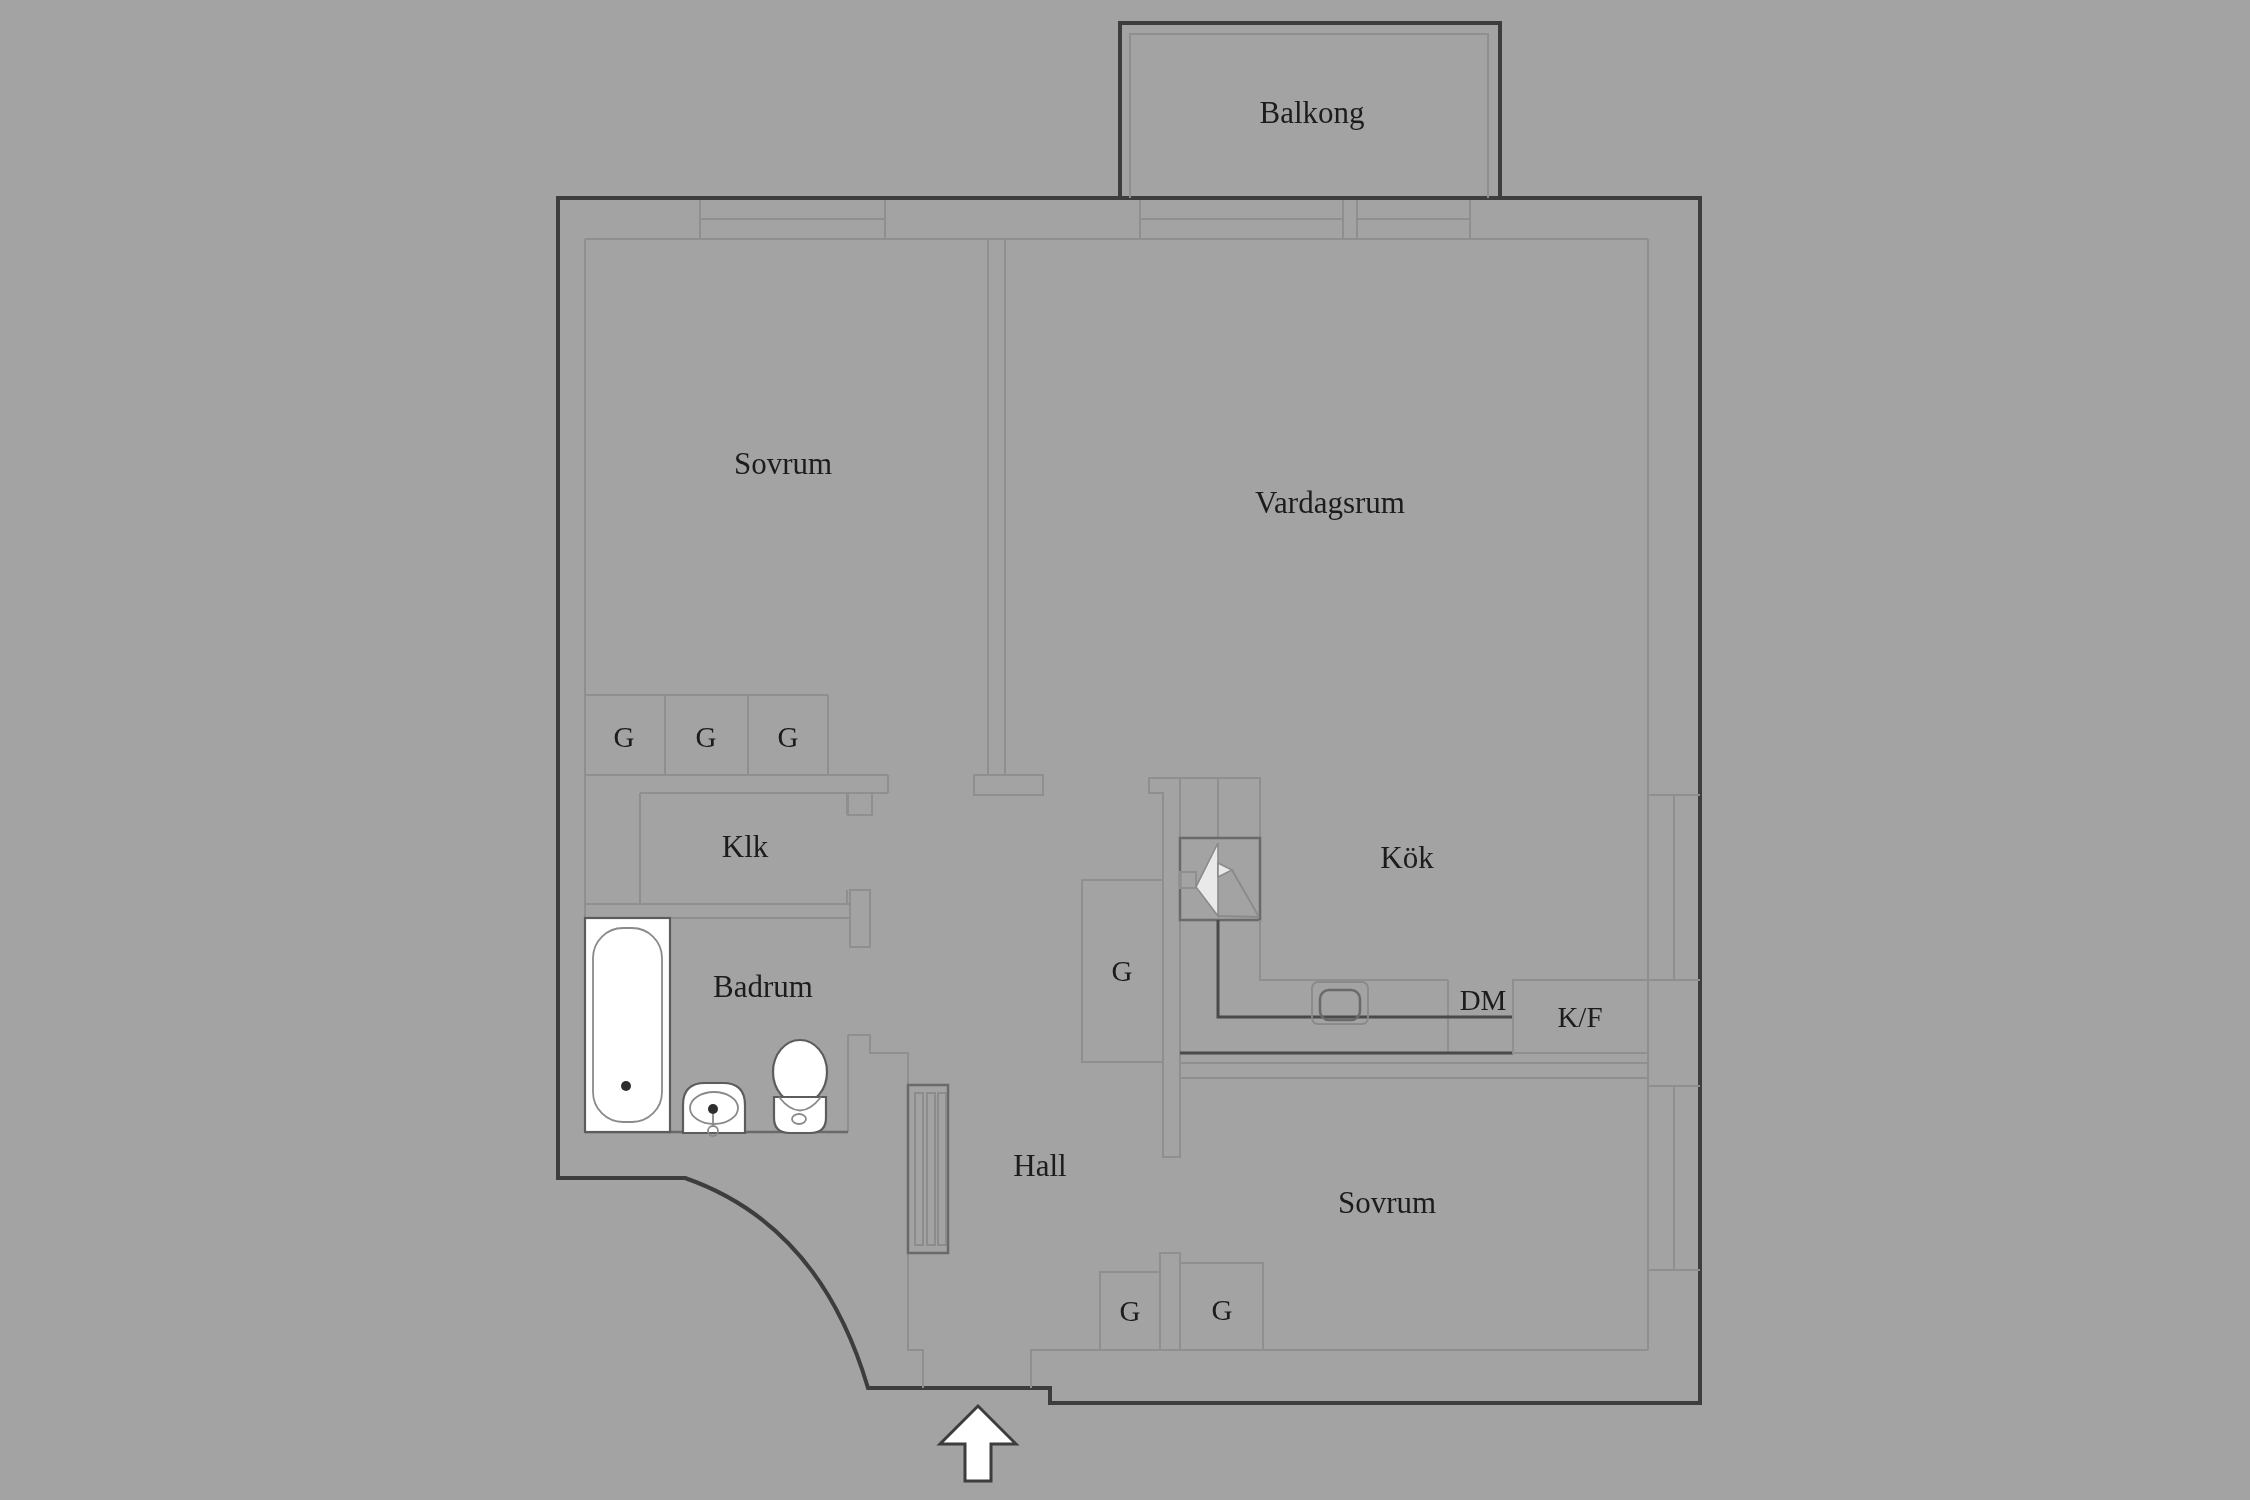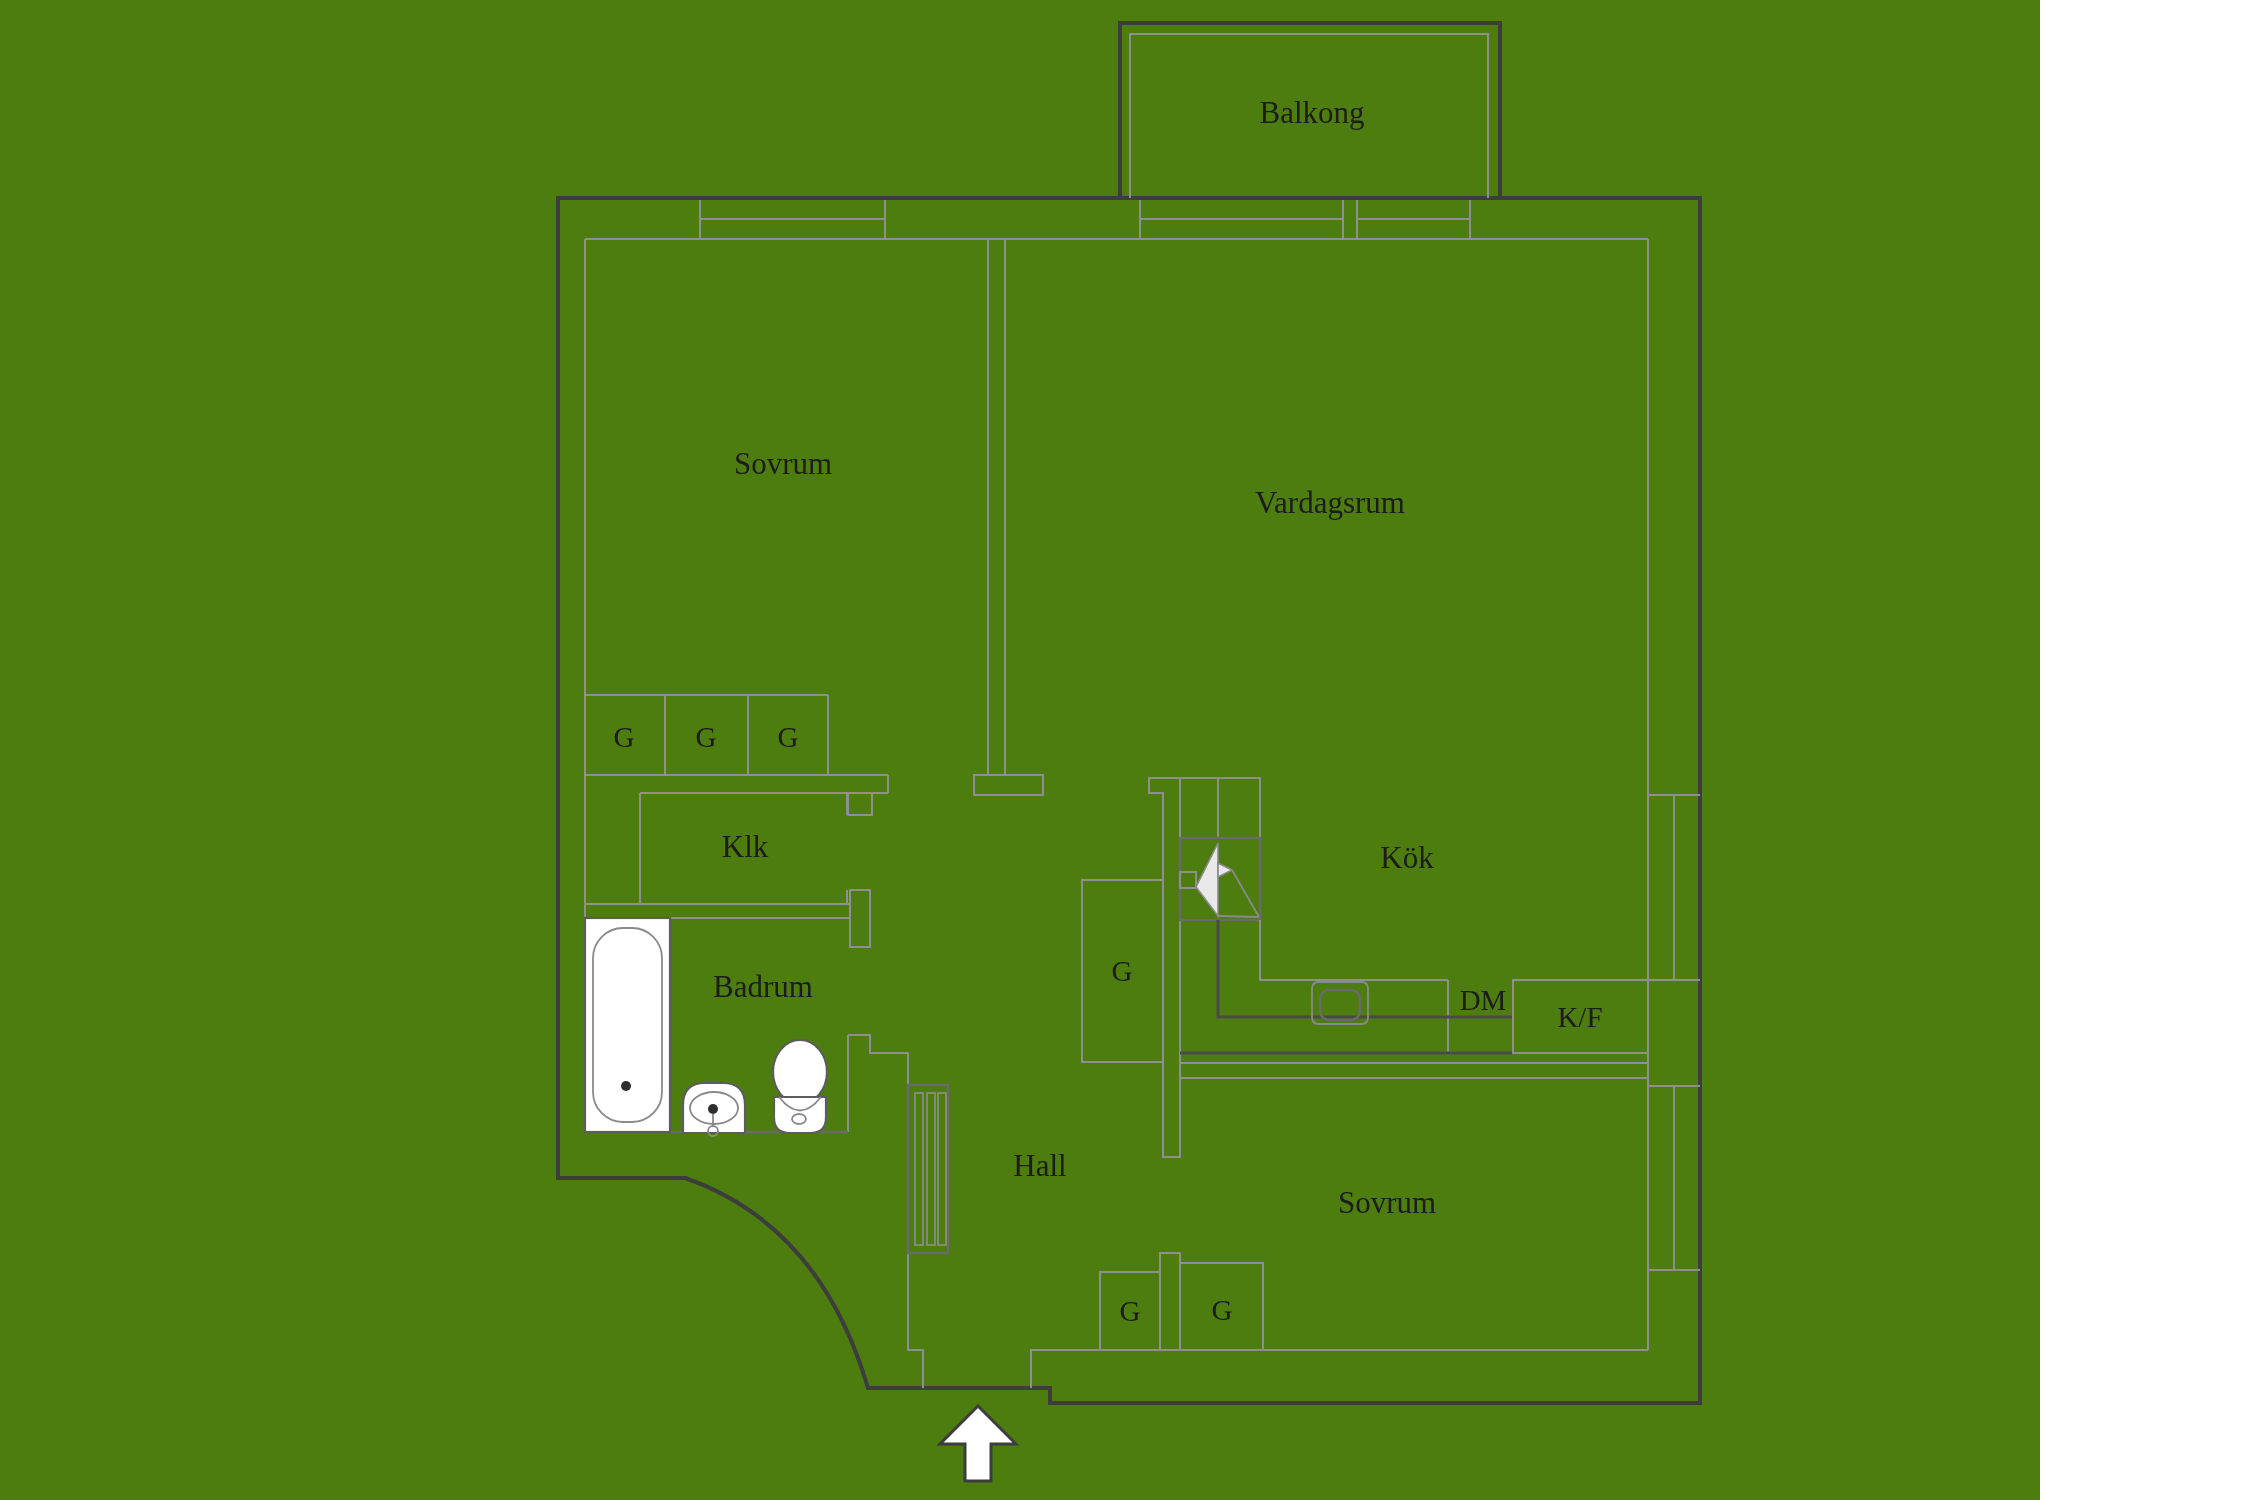--- a/index.html
+++ b/index.html
@@ -1,16 +1,16 @@
 <!DOCTYPE html>
 <html><head>
 <meta charset="utf-8">
 <style>
   html,body{margin:0;padding:0;background:#ffffff;}
-  .plan-wrap{position:relative;width:2040px;height:1500px;background:#4d7c0f;overflow:hidden;}
+  .plan-wrap{position:relative;width:2250px;height:1500px;background:#a3a3a3;overflow:hidden;}
   svg{display:block;width:2250px;height:1500px;}
   .wall-dark{fill:none;stroke:#3d3d3d;stroke-width:4;stroke-linejoin:miter;}
   .wall-dark-thin{fill:none;stroke:#4a4a4a;stroke-width:3;}
   .line-gray{fill:none;stroke:#8f8f8f;stroke-width:2;}
   .line-mid{fill:none;stroke:#6a6a6a;stroke-width:2.5;}
   .fixture{fill:#ffffff;stroke:#5c5c5c;stroke-width:2.2;}
   .fixture-thin{fill:none;stroke:#8a8a8a;stroke-width:1.8;}
   .shade{fill:#e9e9e9;stroke:#8a8a8a;stroke-width:1.6;}
   .dot{fill:#2e2e2e;stroke:none;}
   .room-label{font-family:"Liberation Serif","DejaVu Serif",serif;font-size:31px;fill:#1c1c1c;text-anchor:middle;}

